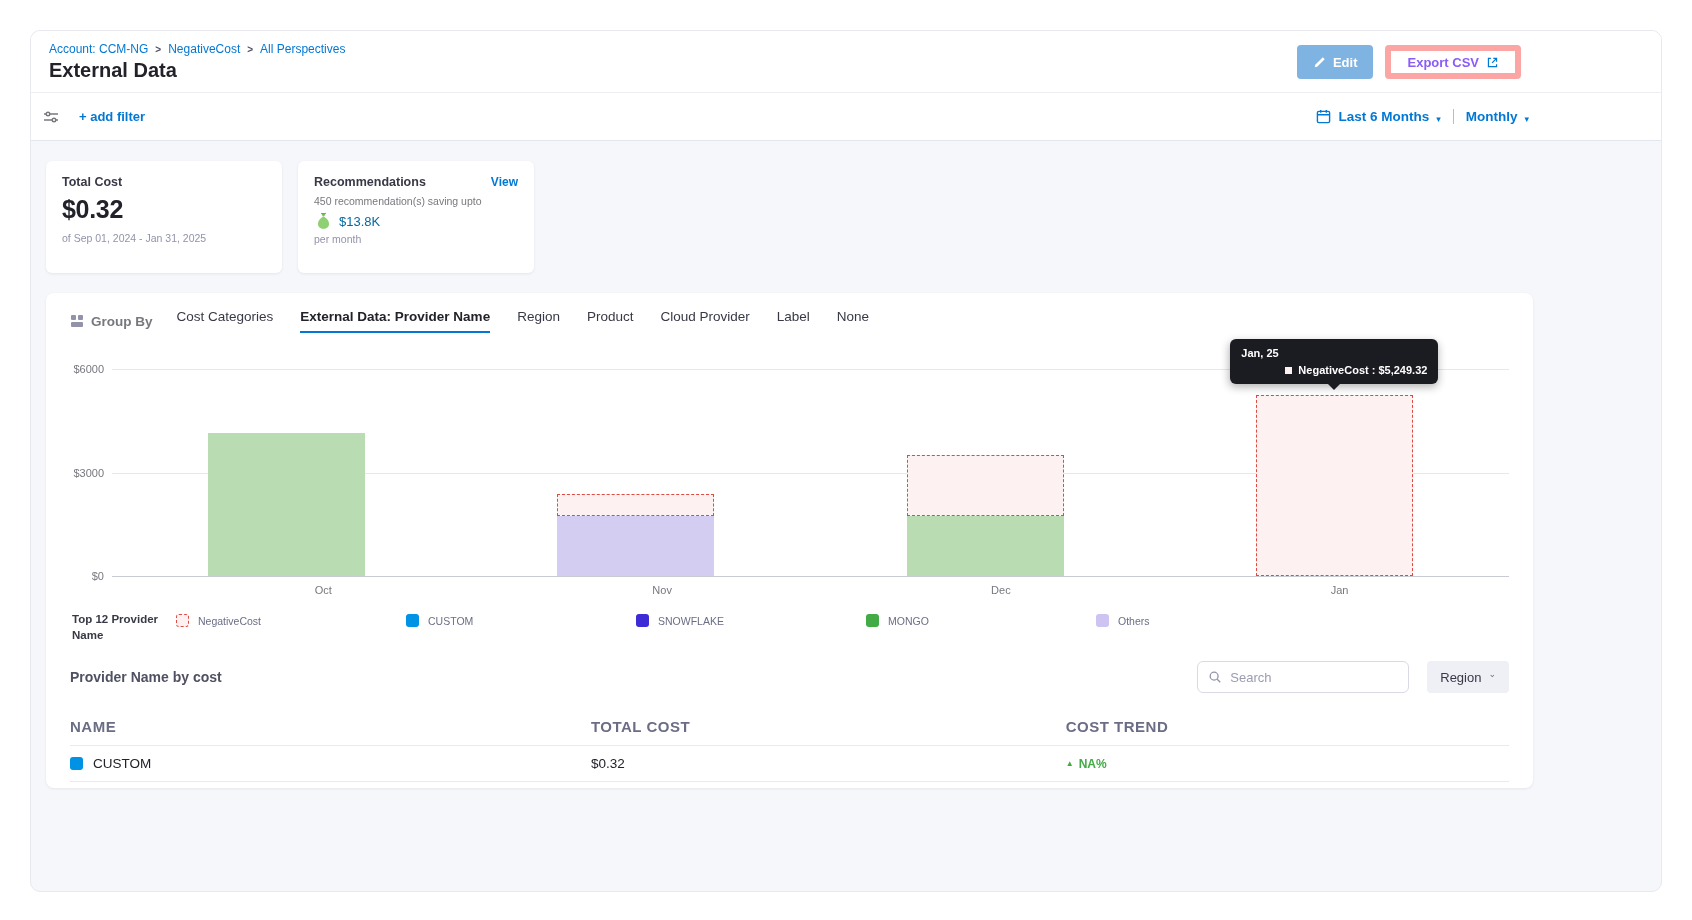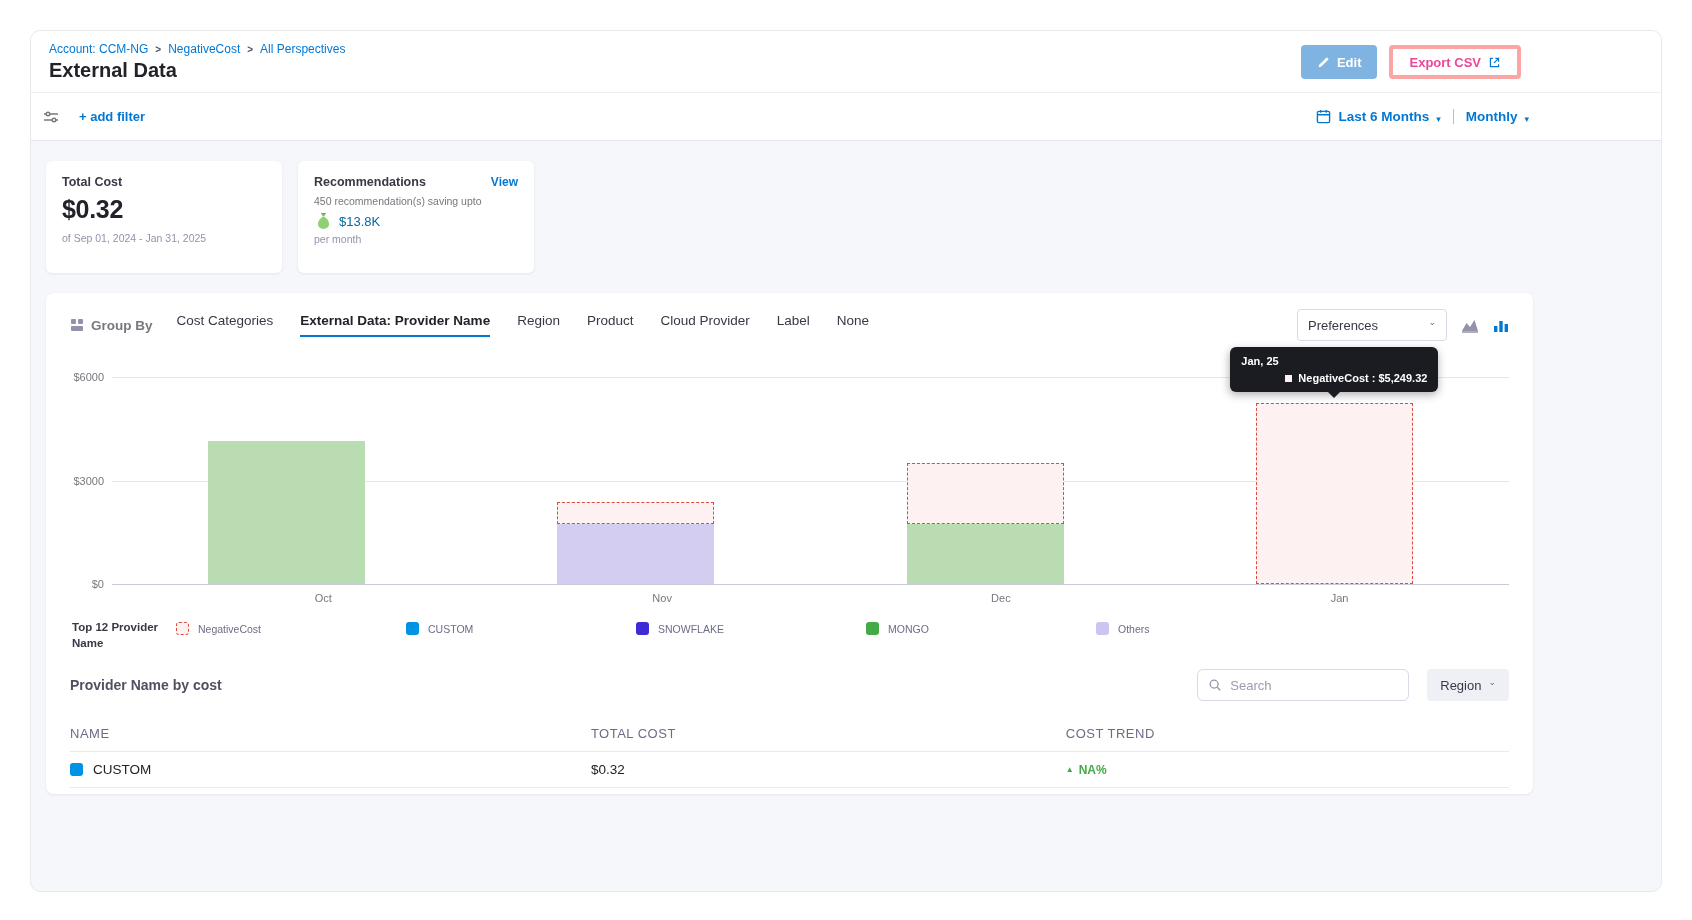--- a/index.html
+++ b/index.html
@@ -20,21 +20,21 @@
   .breadcrumb { font-size: 12px; display: flex; align-items: center; }
   .bc-link { color: #0278d5; cursor: pointer; }
   .bc-sep { margin: 0 7px; color: #4f5162; font-size: 10px; font-weight: 700; }
   .bc-sep::after { content: ">"; }
   .page-title { font-size: 20px; font-weight: 700; color: #22222a; margin-top: 3px; }
   .header-actions { display: flex; gap: 12px; align-items: center; }
   .btn { height: 34px; border-radius: 4px; padding: 0 16px; font-size: 13px; font-weight: 700;
          display: inline-flex; align-items: center; gap: 7px; cursor: pointer;
          font-family: inherit; }
   .btn-edit { background: #7fb3e2; color: #fff; border: none; }
-  .btn-export { background: #fff; color: #ec4899; border: 4px solid #fca5a5; }
+  .btn-export { background: #fff; color: #8b5cf6; border: 6px solid #fca5a5; }
   .icon { display: inline-flex; align-items: center; justify-content: center; }
   
   .filter-bar {
     background: #fff; height: 48px; display: flex; align-items: center;
     gap: 20px; padding: 0 132px 0 12px; border-bottom: 1px solid #e3e6ee;
   }
   .add-filter { color: #0278d5; font-size: 13px; font-weight: 700; cursor: pointer; }
   .date-controls { margin-left: auto; display: flex; align-items: flex-end; gap: 7px;
                    color: #0278d5; font-size: 13.5px; font-weight: 700; }
   .caret { font-size: 9px; line-height: 1; color: #0278d5; }
@@ -110,21 +110,21 @@
   .search-input { border: none; outline: none; flex: 1; font-size: 13px; color: #383946;
                   font-family: inherit; background: transparent; min-width: 0; }
   .search-input::placeholder { color: #9a9cb0; }
   .columns-btn { margin-left: 18px; height: 32px; padding: 0 13px; background: #eef0f6;
                  border-radius: 4px; display: flex; align-items: center; gap: 7px;
                  font-size: 13px; color: #383946; cursor: pointer; }
   .chev { color: #6b6d85; font-size: 9px; }
   .chev::after { content: "⌄"; position: relative; top: -3px; }
   .thead, .trow { display: grid; grid-template-columns: 36.2% 33% 1fr; align-items: center; }
   .thead { padding: 11px 0 10px; border-bottom: 1px solid #e8eaf0; }
-  .th { font-size: 13px; font-weight: 400; letter-spacing: .5px; color: #6b6d85; }
+  .th { font-size: 15px; font-weight: 700; letter-spacing: .5px; color: #6b6d85; }
   .trow { padding: 10px 0; border-bottom: 1px solid #e8eaf0; font-size: 13.5px; }
   .name-cell { display: flex; align-items: center; gap: 10px; }
   .trend { display: flex; align-items: center; color: #42ab45; font-weight: 700; font-size: 12px; }
   .trend-arrow { font-size: 8px; margin-right: 5px; line-height: 1; }
   .trend-arrow.up::after { content: "▲"; }
 </style>
 </head>
 <body>
 
 <div class="app">
@@ -234,41 +234,20 @@
         </div>
         <div class="tabs">
             <div class="tab">Cost Categories</div>
             <div class="tab active">External Data: Provider Name</div>
             <div class="tab">Region</div>
             <div class="tab">Product</div>
             <div class="tab">Cloud Provider</div>
             <div class="tab">Label</div>
             <div class="tab">None</div>
           </div>
-        <div class="groupby-right">
-          <div class="preferences">
-            <span>Preferences</span>
-            <span class="chev"></span>
-          </div>
-          <span class="icon">
-            <svg width="18" height="15" viewBox="0 0 18 15">
-                <path d="M1 13 L5.5 5 L9 9 L13.5 2 L17 13 Z" fill="#9293ab"></path>
-                <line x1="1" y1="14" x2="17" y2="14" stroke="#9293ab" stroke-width="1.5"></line>
-              </svg>
-          </span>
-          <span class="icon">
-            <svg width="16" height="15" viewBox="0 0 16 15">
-                <g fill="#0278d5">
-                  <rect x="1" y="8" width="3.4" height="6"></rect>
-                  <rect x="6.3" y="3" width="3.4" height="11"></rect>
-                  <rect x="11.6" y="6" width="3.4" height="8"></rect>
-                </g>
-              </svg>
-          </span>
-        </div>
       </div>
 
       <div class="chart">
         <div class="plot">
           <div class="gridline g-top"></div>
           <div class="gridline g-mid"></div>
           <span class="y-tick yt-0">$6000</span>
           <span class="y-tick yt-1">$3000</span>
           <span class="y-tick yt-2">$0</span>
           <div class="bars">

